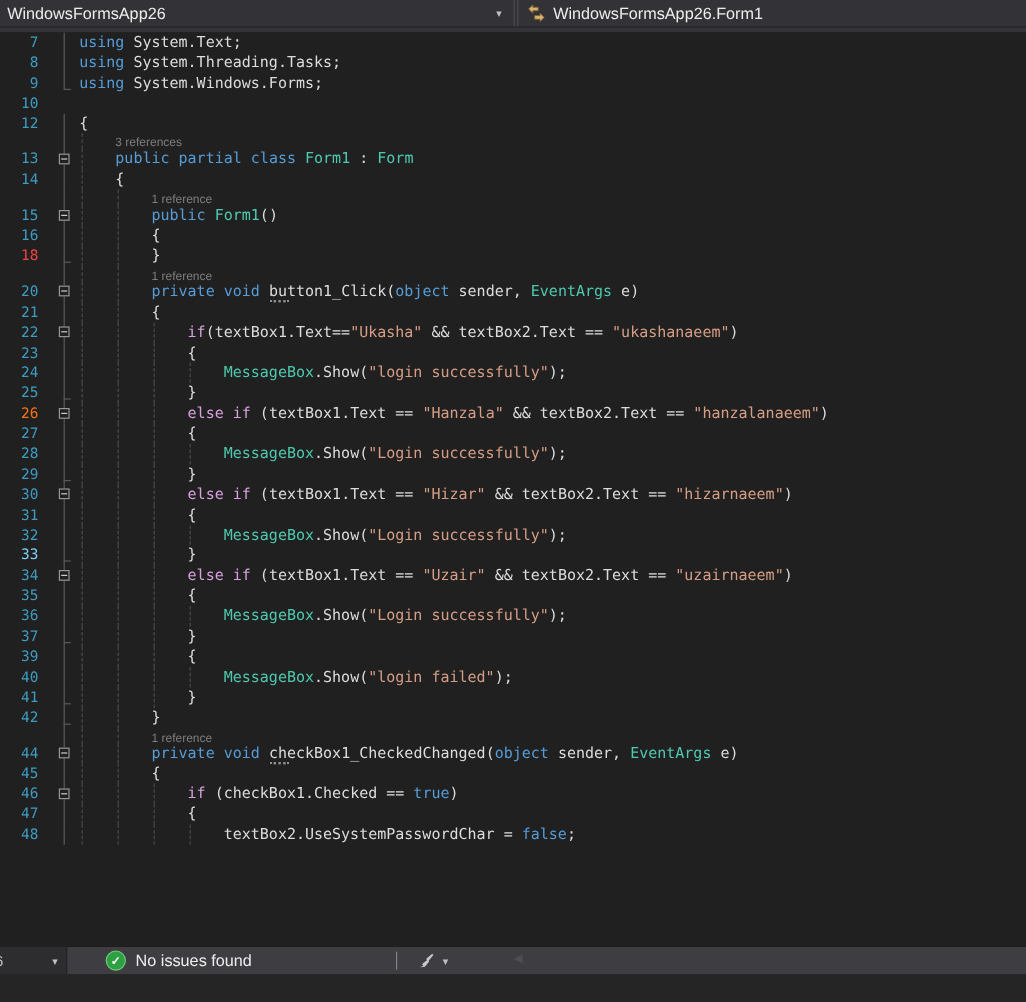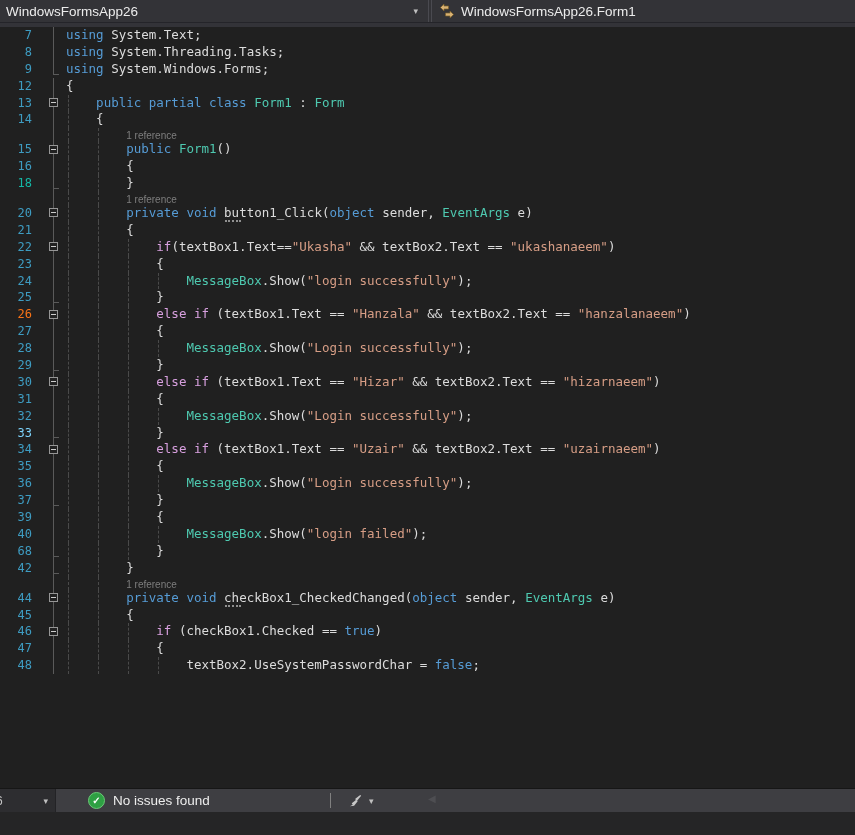--- a/index.html
+++ b/index.html
@@ -88,79 +88,91 @@
       </div>
       <div class="row">
         <div class="gut" style="color:#3E9CC2">9</div>
         <div class="fold">
           <i class="fl fls"></i>
           <i class="ff"></i>
         </div>
         <div class="code"><span class="tk tk-k" style="color:#569CD6">using</span><span class="tk tk-p" style="color:#DCDCDC"> System.Windows.Forms;</span></div>
       </div>
       <div class="row">
+        <div class="gut" style="color:#3E9CC2">10</div>
+        <div class="fold"></div>
+        <div class="code"></div>
+      </div>
+      <div class="row">
         <div class="gut" style="color:#3E9CC2">12</div>
         <div class="fold">
           <i class="fl"></i>
         </div>
         <div class="code"><span class="tk tk-p" style="color:#DCDCDC">{</span></div>
-      </div>
-      <div class="row">
-        <div class="gut" style="color:#3E9CC2">13</div>
-        <div class="fold">
-          <i class="fl"></i>
-          <i class="fb"></i>
-        </div>
-        <div class="code"><i class="g" style="left:calc(0ch + 2px)"></i><span class="tk tk-p" style="color:#DCDCDC">    </span><span class="tk tk-k" style="color:#569CD6">public</span><span class="tk tk-p" style="color:#DCDCDC"> </span><span class="tk tk-k" style="color:#569CD6">partial</span><span class="tk tk-p" style="color:#DCDCDC"> </span><span class="tk tk-k" style="color:#569CD6">class</span><span class="tk tk-p" style="color:#DCDCDC"> </span><span class="tk tk-t" style="color:#4EC9B0">Form1</span><span class="tk tk-p" style="color:#DCDCDC"> : </span><span class="tk tk-t" style="color:#4EC9B0">Form</span></div>
-      </div>
-      <div class="row">
-        <div class="gut" style="color:#3E9CC2">14</div>
-        <div class="fold">
-          <i class="fl"></i>
-        </div>
-        <div class="code"><i class="g" style="left:calc(0ch + 2px)"></i><span class="tk tk-p" style="color:#DCDCDC">    {</span></div>
       </div>
       <div class="row lens">
         <div class="gut"></div>
         <div class="fold">
           <i class="fl"></i>
         </div>
-        <div class="code"><i class="g" style="left:calc(0ch + 2px)"></i><i class="g" style="left:calc(4ch + 2px)"></i><span class="lensspacer">        </span><span class="lenslabel" style="color:#7E7E7E">1 reference</span></div>
-      </div>
-      <div class="row">
-        <div class="gut" style="color:#3E9CC2">15</div>
-        <div class="fold">
-          <i class="fl"></i>
-          <i class="fb"></i>
-        </div>
-        <div class="code"><i class="g" style="left:calc(0ch + 2px)"></i><i class="g" style="left:calc(4ch + 2px)"></i><span class="tk tk-p" style="color:#DCDCDC">        </span><span class="tk tk-k" style="color:#569CD6">public</span><span class="tk tk-p" style="color:#DCDCDC"> </span><span class="tk tk-t" style="color:#4EC9B0">Form1</span><span class="tk tk-p" style="color:#DCDCDC">()</span></div>
-      </div>
-      <div class="row">
-        <div class="gut" style="color:#3E9CC2">16</div>
-        <div class="fold">
-          <i class="fl"></i>
-        </div>
-        <div class="code"><i class="g" style="left:calc(0ch + 2px)"></i><i class="g" style="left:calc(4ch + 2px)"></i><span class="tk tk-p" style="color:#DCDCDC">        {</span></div>
-      </div>
-      <div class="row">
-        <div class="gut" style="color:#14b8a6">18</div>
-        <div class="fold">
-          <i class="fl"></i>
-          <i class="ff"></i>
-        </div>
-        <div class="code"><i class="g" style="left:calc(0ch + 2px)"></i><i class="g" style="left:calc(4ch + 2px)"></i><span class="tk tk-p" style="color:#DCDCDC">        }</span></div>
+        <div class="code"><i class="g" style="left:calc(0ch + 2px)"></i><span class="lensspacer">    </span><span class="lenslabel" style="color:#7E7E7E">3 references</span></div>
+      </div>
+      <div class="row">
+        <div class="gut" style="color:#3E9CC2">13</div>
+        <div class="fold">
+          <i class="fl"></i>
+          <i class="fb"></i>
+        </div>
+        <div class="code"><i class="g" style="left:calc(0ch + 2px)"></i><span class="tk tk-p" style="color:#DCDCDC">    </span><span class="tk tk-k" style="color:#569CD6">public</span><span class="tk tk-p" style="color:#DCDCDC"> </span><span class="tk tk-k" style="color:#569CD6">partial</span><span class="tk tk-p" style="color:#DCDCDC"> </span><span class="tk tk-k" style="color:#569CD6">class</span><span class="tk tk-p" style="color:#DCDCDC"> </span><span class="tk tk-t" style="color:#4EC9B0">Form1</span><span class="tk tk-p" style="color:#DCDCDC"> : </span><span class="tk tk-t" style="color:#4EC9B0">Form</span></div>
+      </div>
+      <div class="row">
+        <div class="gut" style="color:#3E9CC2">14</div>
+        <div class="fold">
+          <i class="fl"></i>
+        </div>
+        <div class="code"><i class="g" style="left:calc(0ch + 2px)"></i><span class="tk tk-p" style="color:#DCDCDC">    {</span></div>
       </div>
       <div class="row lens">
         <div class="gut"></div>
         <div class="fold">
           <i class="fl"></i>
         </div>
         <div class="code"><i class="g" style="left:calc(0ch + 2px)"></i><i class="g" style="left:calc(4ch + 2px)"></i><span class="lensspacer">        </span><span class="lenslabel" style="color:#7E7E7E">1 reference</span></div>
       </div>
       <div class="row">
+        <div class="gut" style="color:#3E9CC2">15</div>
+        <div class="fold">
+          <i class="fl"></i>
+          <i class="fb"></i>
+        </div>
+        <div class="code"><i class="g" style="left:calc(0ch + 2px)"></i><i class="g" style="left:calc(4ch + 2px)"></i><span class="tk tk-p" style="color:#DCDCDC">        </span><span class="tk tk-k" style="color:#569CD6">public</span><span class="tk tk-p" style="color:#DCDCDC"> </span><span class="tk tk-t" style="color:#4EC9B0">Form1</span><span class="tk tk-p" style="color:#DCDCDC">()</span></div>
+      </div>
+      <div class="row">
+        <div class="gut" style="color:#3E9CC2">16</div>
+        <div class="fold">
+          <i class="fl"></i>
+        </div>
+        <div class="code"><i class="g" style="left:calc(0ch + 2px)"></i><i class="g" style="left:calc(4ch + 2px)"></i><span class="tk tk-p" style="color:#DCDCDC">        {</span></div>
+      </div>
+      <div class="row">
+        <div class="gut" style="color:#ef4444">18</div>
+        <div class="fold">
+          <i class="fl"></i>
+          <i class="ff"></i>
+        </div>
+        <div class="code"><i class="g" style="left:calc(0ch + 2px)"></i><i class="g" style="left:calc(4ch + 2px)"></i><span class="tk tk-p" style="color:#DCDCDC">        }</span></div>
+      </div>
+      <div class="row lens">
+        <div class="gut"></div>
+        <div class="fold">
+          <i class="fl"></i>
+        </div>
+        <div class="code"><i class="g" style="left:calc(0ch + 2px)"></i><i class="g" style="left:calc(4ch + 2px)"></i><span class="lensspacer">        </span><span class="lenslabel" style="color:#7E7E7E">1 reference</span></div>
+      </div>
+      <div class="row">
         <div class="gut" style="color:#3E9CC2">20</div>
         <div class="fold">
           <i class="fl"></i>
           <i class="fb"></i>
         </div>
         <div class="code"><i class="g" style="left:calc(0ch + 2px)"></i><i class="g" style="left:calc(4ch + 2px)"></i><span class="tk tk-p" style="color:#DCDCDC">        </span><span class="tk tk-k" style="color:#569CD6">private</span><span class="tk tk-p" style="color:#DCDCDC"> </span><span class="tk tk-k" style="color:#569CD6">void</span><span class="tk tk-p" style="color:#DCDCDC"> </span><span class="tk tk-u" style="color:#DCDCDC">button1_Click</span><span class="tk tk-p" style="color:#DCDCDC">(</span><span class="tk tk-k" style="color:#569CD6">object</span><span class="tk tk-p" style="color:#DCDCDC"> sender, </span><span class="tk tk-t" style="color:#4EC9B0">EventArgs</span><span class="tk tk-p" style="color:#DCDCDC"> e)</span></div>
       </div>
       <div class="row">
         <div class="gut" style="color:#3E9CC2">21</div>
         <div class="fold">
@@ -296,21 +308,21 @@
         <div class="code"><i class="g" style="left:calc(0ch + 2px)"></i><i class="g" style="left:calc(4ch + 2px)"></i><i class="g" style="left:calc(8ch + 2px)"></i><span class="tk tk-p" style="color:#DCDCDC">            {</span></div>
       </div>
       <div class="row">
         <div class="gut" style="color:#3E9CC2">40</div>
         <div class="fold">
           <i class="fl"></i>
         </div>
         <div class="code"><i class="g" style="left:calc(0ch + 2px)"></i><i class="g" style="left:calc(4ch + 2px)"></i><i class="g" style="left:calc(8ch + 2px)"></i><i class="g" style="left:calc(12ch + 2px)"></i><span class="tk tk-p" style="color:#DCDCDC">                </span><span class="tk tk-t" style="color:#4EC9B0">MessageBox</span><span class="tk tk-p" style="color:#DCDCDC">.Show(</span><span class="tk tk-s" style="color:#D69D85">"login failed"</span><span class="tk tk-p" style="color:#DCDCDC">);</span></div>
       </div>
       <div class="row">
-        <div class="gut" style="color:#3E9CC2">68</div>
+        <div class="gut" style="color:#3E9CC2">41</div>
         <div class="fold">
           <i class="fl"></i>
           <i class="ff"></i>
         </div>
         <div class="code"><i class="g" style="left:calc(0ch + 2px)"></i><i class="g" style="left:calc(4ch + 2px)"></i><i class="g" style="left:calc(8ch + 2px)"></i><span class="tk tk-p" style="color:#DCDCDC">            }</span></div>
       </div>
       <div class="row">
         <div class="gut" style="color:#3E9CC2">42</div>
         <div class="fold">
           <i class="fl"></i>

